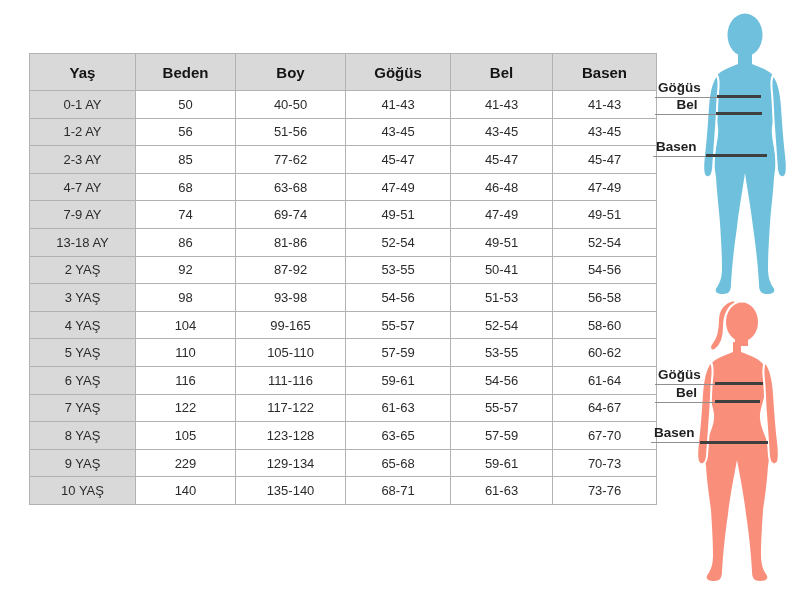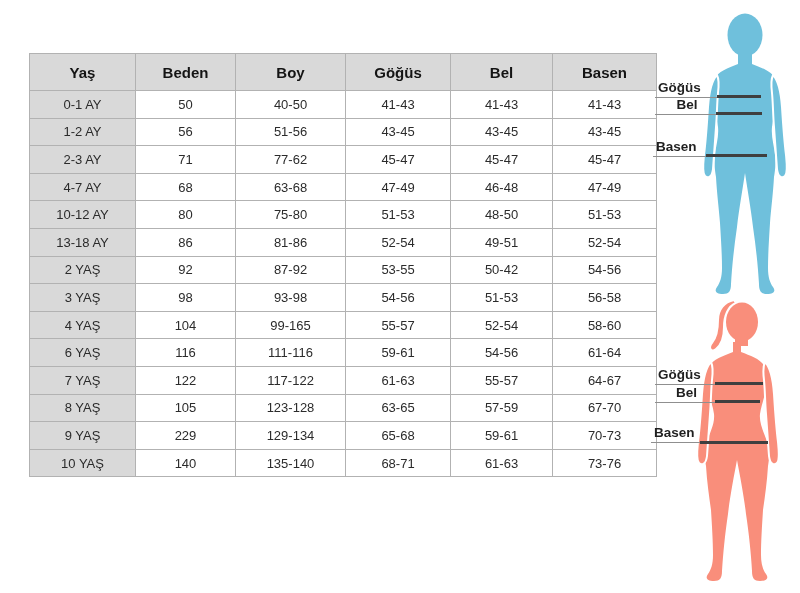--- a/index.html
+++ b/index.html
@@ -120,73 +120,81 @@
         <tr>
           <td class="row-head">1-2 AY</td>
           <td>56</td>
           <td>51-56</td>
           <td>43-45</td>
           <td>43-45</td>
           <td>43-45</td>
         </tr>
         <tr>
           <td class="row-head">2-3 AY</td>
-          <td>71</td>
+          <td>85</td>
           <td>77-62</td>
           <td>45-47</td>
           <td>45-47</td>
           <td>45-47</td>
         </tr>
         <tr>
           <td class="row-head">4-7 AY</td>
           <td>68</td>
           <td>63-68</td>
           <td>47-49</td>
           <td>46-48</td>
           <td>47-49</td>
         </tr>
         <tr>
-          <td class="row-head">10-12 AY</td>
-          <td>80</td>
-          <td>75-80</td>
-          <td>51-53</td>
-          <td>48-50</td>
-          <td>51-53</td>
+          <td class="row-head">7-9 AY</td>
+          <td>74</td>
+          <td>69-74</td>
+          <td>49-51</td>
+          <td>47-49</td>
+          <td>49-51</td>
         </tr>
         <tr>
           <td class="row-head">13-18 AY</td>
           <td>86</td>
           <td>81-86</td>
           <td>52-54</td>
           <td>49-51</td>
           <td>52-54</td>
         </tr>
         <tr>
           <td class="row-head">2 YAŞ</td>
           <td>92</td>
           <td>87-92</td>
           <td>53-55</td>
-          <td>50-42</td>
+          <td>50-41</td>
           <td>54-56</td>
         </tr>
         <tr>
           <td class="row-head">3 YAŞ</td>
           <td>98</td>
           <td>93-98</td>
           <td>54-56</td>
           <td>51-53</td>
           <td>56-58</td>
         </tr>
         <tr>
           <td class="row-head">4 YAŞ</td>
           <td>104</td>
           <td>99-165</td>
           <td>55-57</td>
           <td>52-54</td>
           <td>58-60</td>
+        </tr>
+        <tr>
+          <td class="row-head">5 YAŞ</td>
+          <td>110</td>
+          <td>105-110</td>
+          <td>57-59</td>
+          <td>53-55</td>
+          <td>60-62</td>
         </tr>
         <tr>
           <td class="row-head">6 YAŞ</td>
           <td>116</td>
           <td>111-116</td>
           <td>59-61</td>
           <td>54-56</td>
           <td>61-64</td>
         </tr>
         <tr>

